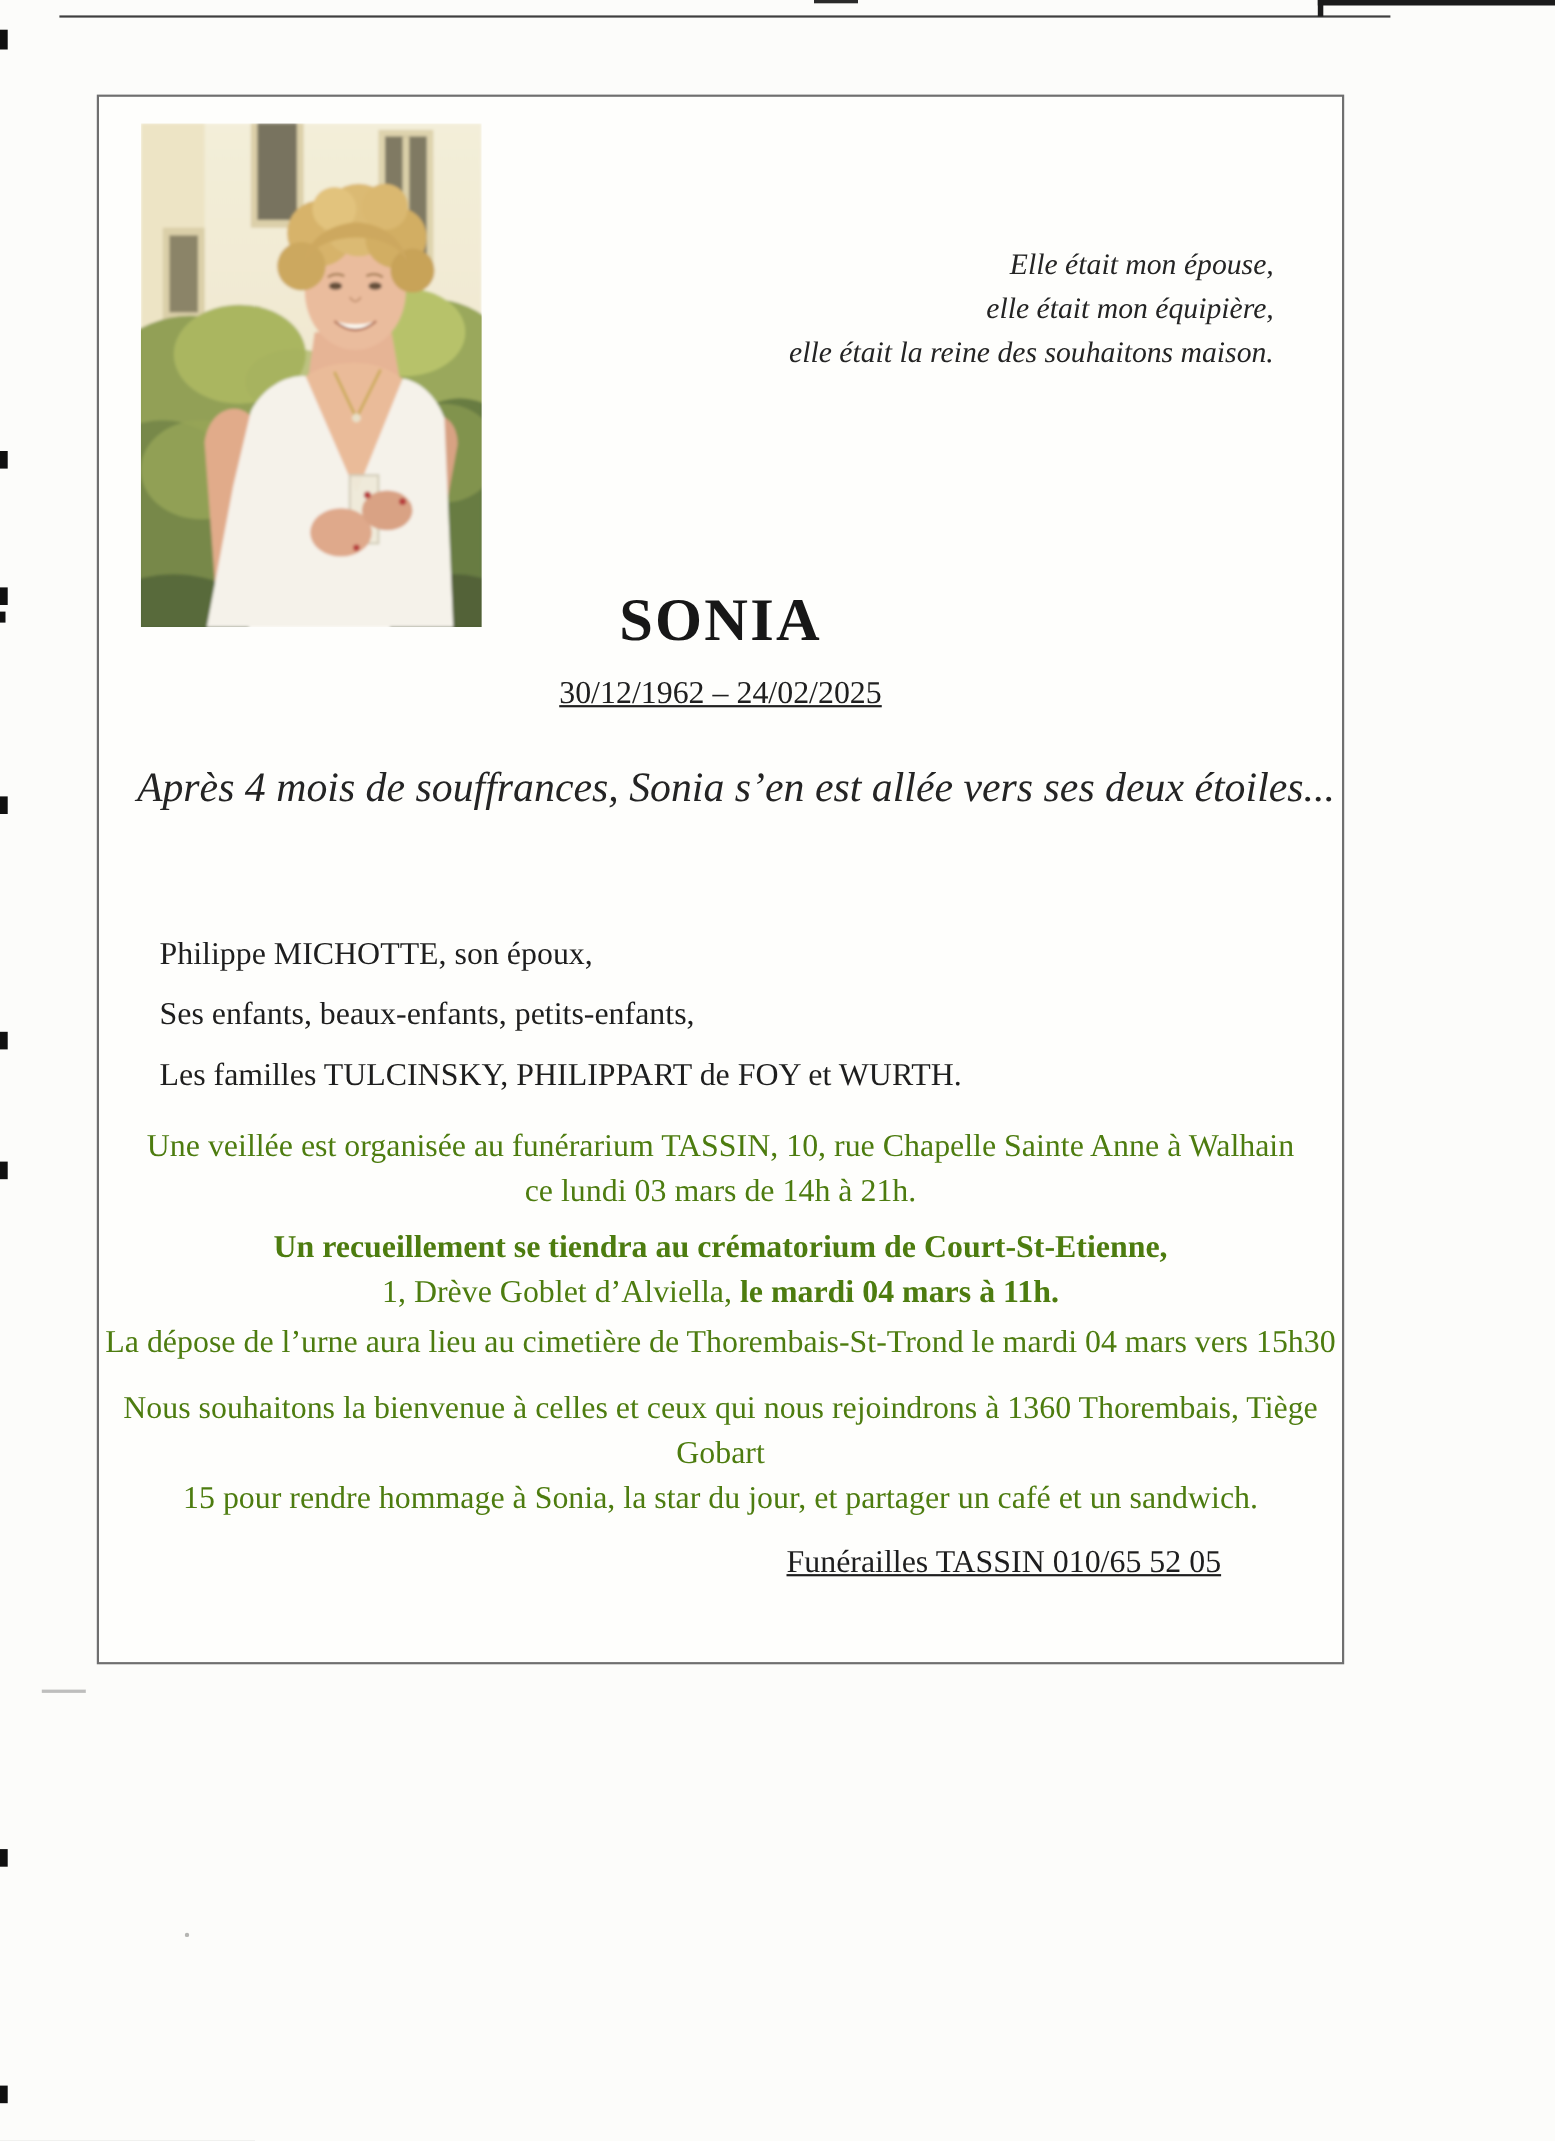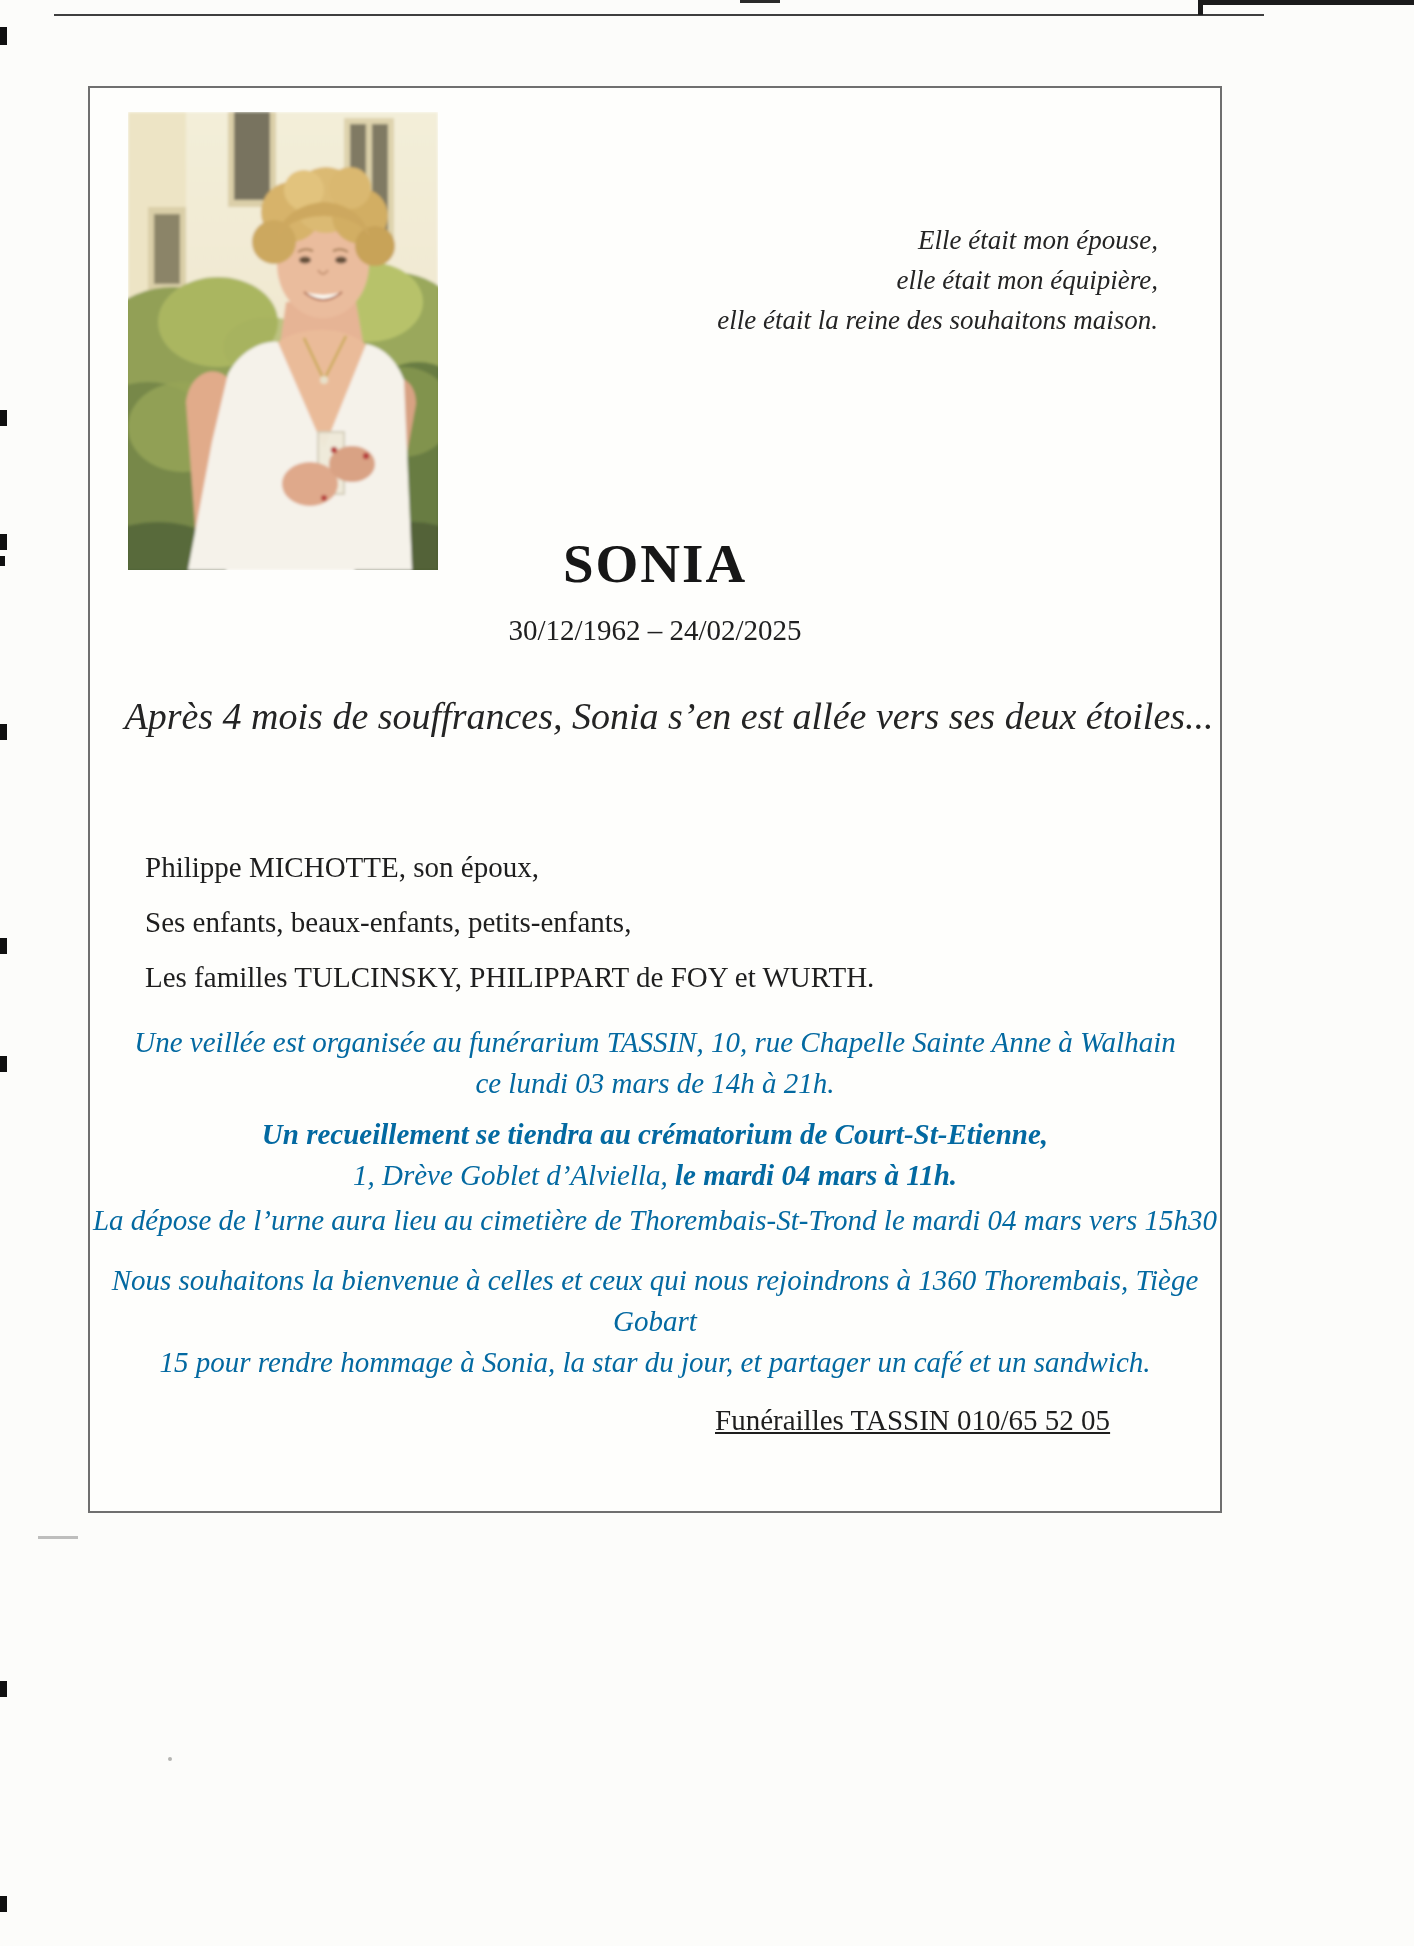--- a/index.html
+++ b/index.html
@@ -39,32 +39,32 @@
     position:absolute;right:62px;top:132px;
     text-align:right;font-style:italic;
     font-size:27px;line-height:40px;color:#242424;
   }
   .name{
     position:absolute;left:0;top:444px;width:100%;
     text-align:center;font-weight:bold;font-size:55px;letter-spacing:2px;color:#171717;
   }
   .dates{
     position:absolute;left:0;top:526px;width:100%;
-    text-align:center;font-size:29px;color:#202020;
+    text-align:center;font-size:29px;color:#202020;text-decoration:underline;
   }
   .tribute{
     position:absolute;left:14px;top:606px;width:100%;
     text-align:center;font-style:italic;font-size:38px;color:#242424;
   }
   .bodyline{
     position:absolute;left:55px;font-size:29px;color:#1e1e1e;white-space:nowrap;
   }
   .centerblock{
     position:absolute;left:0;width:100%;
-    text-align:center;font-size:29px;line-height:41px;color:#0369a1;font-style:italic;
+    text-align:center;font-size:29px;line-height:41px;color:#4d7c0f;
   }
   .bold{font-weight:bold;}
   .funeral{
     position:absolute;left:625px;top:1316px;
     font-size:29px;color:#1e1e1e;white-space:nowrap;text-decoration:underline;
   }
 </style>
 </head>
 <body>
 

